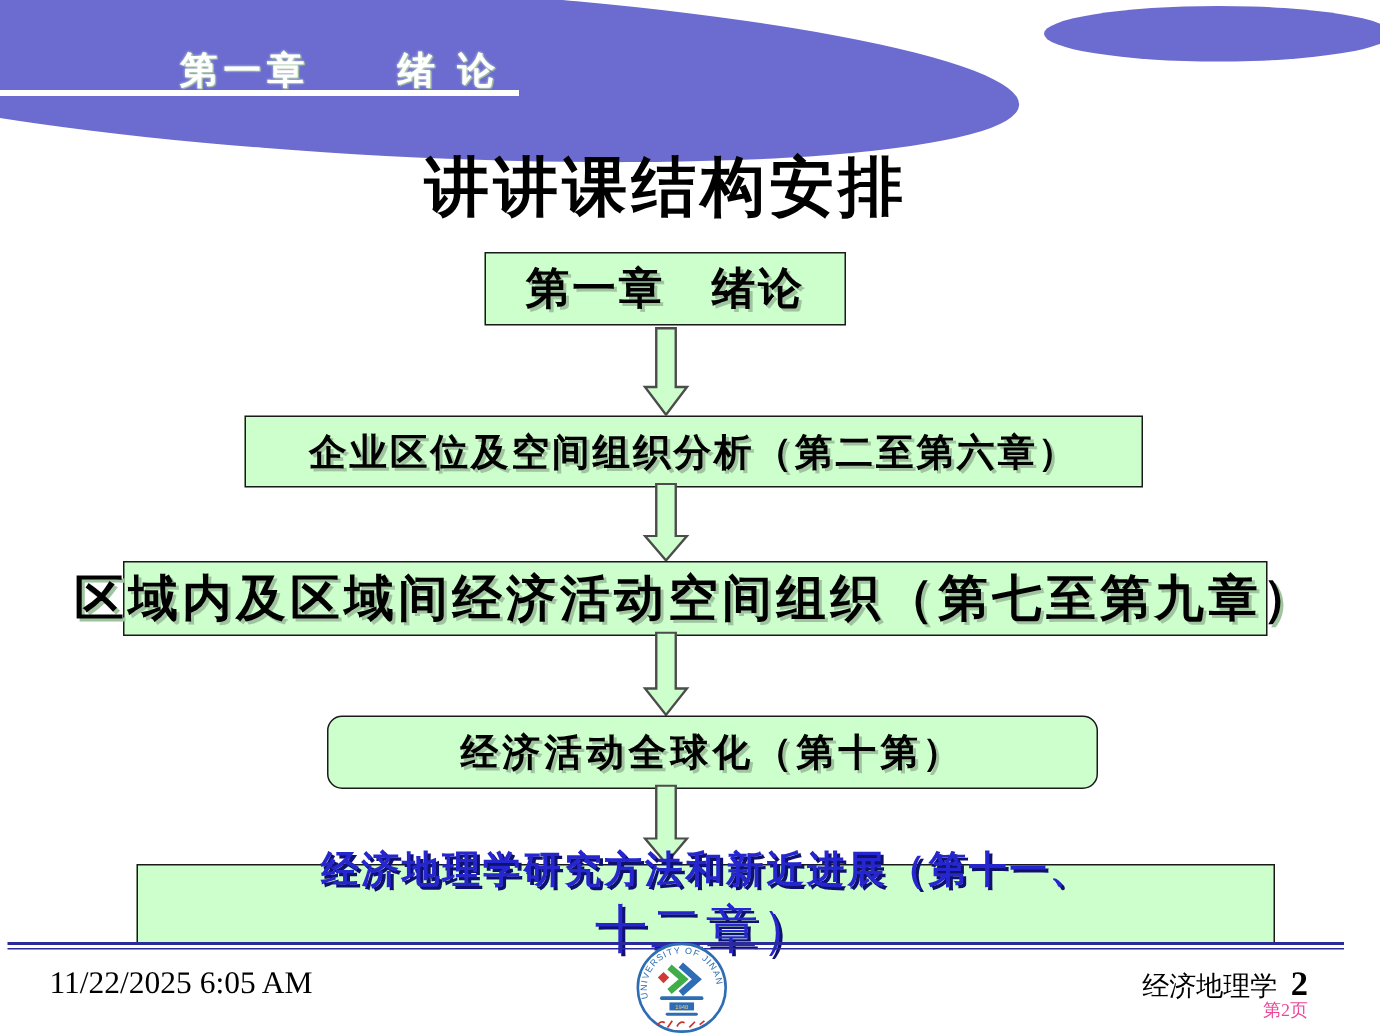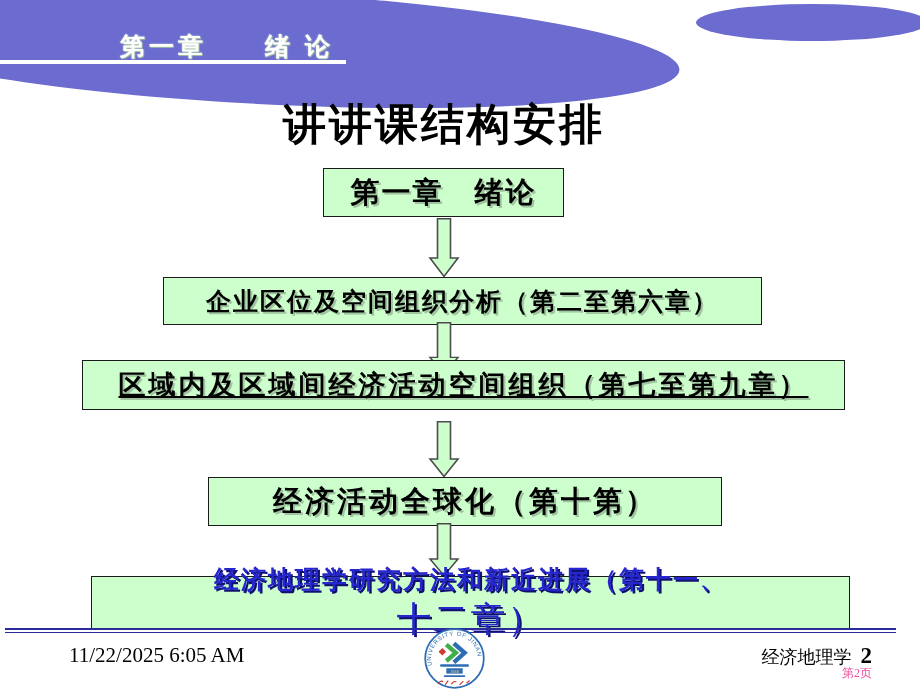--- a/index.html
+++ b/index.html
@@ -34,39 +34,39 @@
   
   .fbox{
     position:absolute;background:#ccffcc;border:1.5px solid #1a1a1a;
     display:flex;align-items:center;justify-content:center;
     font-weight:900;color:#000;z-index:2;white-space:pre;
     text-shadow:2px 2px 0 #9fc49f;
     font-family:"Liberation Sans", sans-serif;
   }
   .b1{left:323px;top:168px;width:239px;height:47px;font-size:29px;letter-spacing:2px;}
   .b2{left:163px;top:277px;width:597px;height:46px;font-size:25px;letter-spacing:2px;}
-  .b3{left:82px; top:360px;width:761px;height:48px;font-size:27px;letter-spacing:3px;text-decoration:underline;}
-  .b4{left:208px;top:477px;width:512px;height:47px;font-size:29px;letter-spacing:3px;}
+  .b3{left:82px; top:374px;width:761px;height:48px;font-size:33px;letter-spacing:3px;}
+  .b4{left:218px;top:477px;width:512px;height:47px;font-size:25px;letter-spacing:3px;border-radius:10px;}
   .b5{left:91px; top:576px;width:757px;height:51px;font-size:25px;letter-spacing:2px;
       color:#2626cf;text-shadow:2px 2px 0 #10106e;flex-direction:column;}
   .b5 .tail{font-weight:400;font-size:35px;}
   
   .arrow{position:absolute;left:427px;width:34px;z-index:2;}
   .a1{top:218px;height:60px;}
   .a2{top:322px;height:53px;}
   .a3{top:421px;height:57px;}
   .a4{top:523px;height:54px;}
   
   .footer-divider{
     position:absolute;left:5px;top:628px;width:891px;height:2px;
     border-top:2.5px solid #2a2a9a;border-bottom:1px solid #2a2a9a;z-index:2;
   }
   .footer-datetime{
     position:absolute;left:33px;top:643px;font-size:21px;color:#000;
-    font-family:"Liberation Serif", serif;z-index:2;margin-left:36px;
+    font-family:"Liberation Serif", serif;z-index:2;
   }
   .logo{position:absolute;left:423px;top:627px;width:63px;height:63px;z-index:2;}
   .footer-course{
     position:absolute;right:48px;top:643px;font-size:18px;color:#000;
     font-family:"Liberation Serif", serif;z-index:2;text-align:center;
   }
   .footer-course .pgnum{font-size:23px;font-weight:700;margin-left:9px;}
   .footer-page{
     position:absolute;right:48px;top:665px;font-size:12px;color:#ec4899;
     font-family:"Liberation Serif", serif;z-index:2;margin-left:36px;

